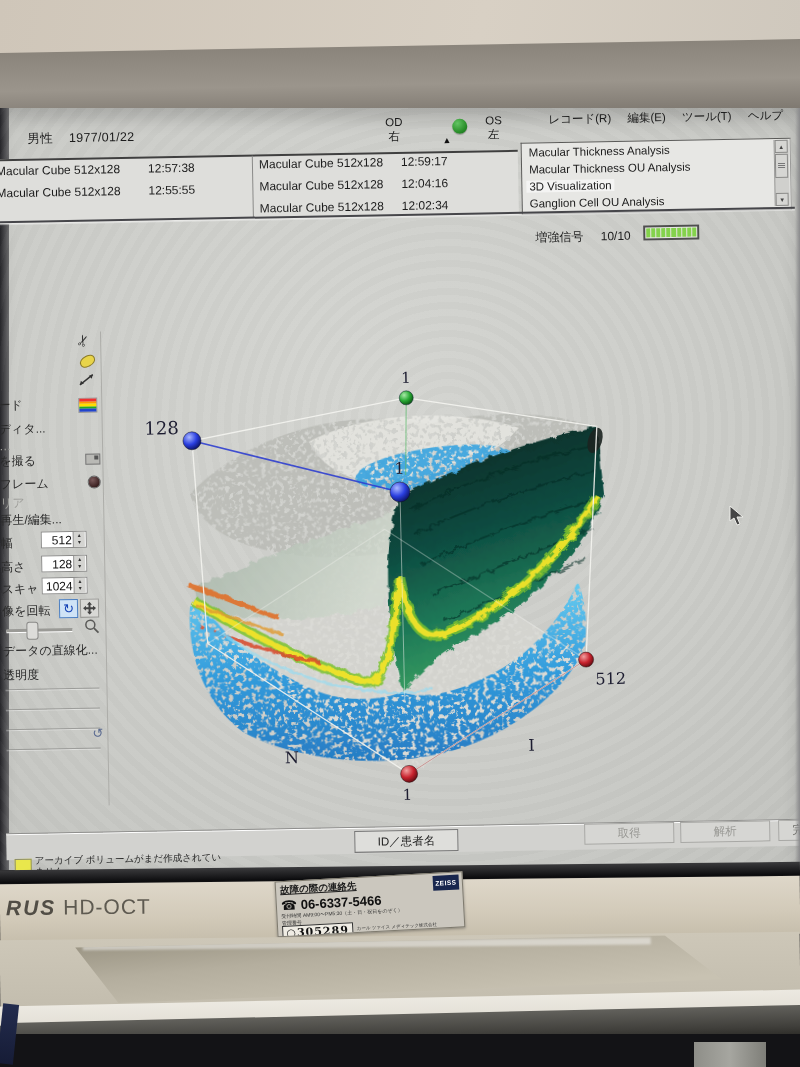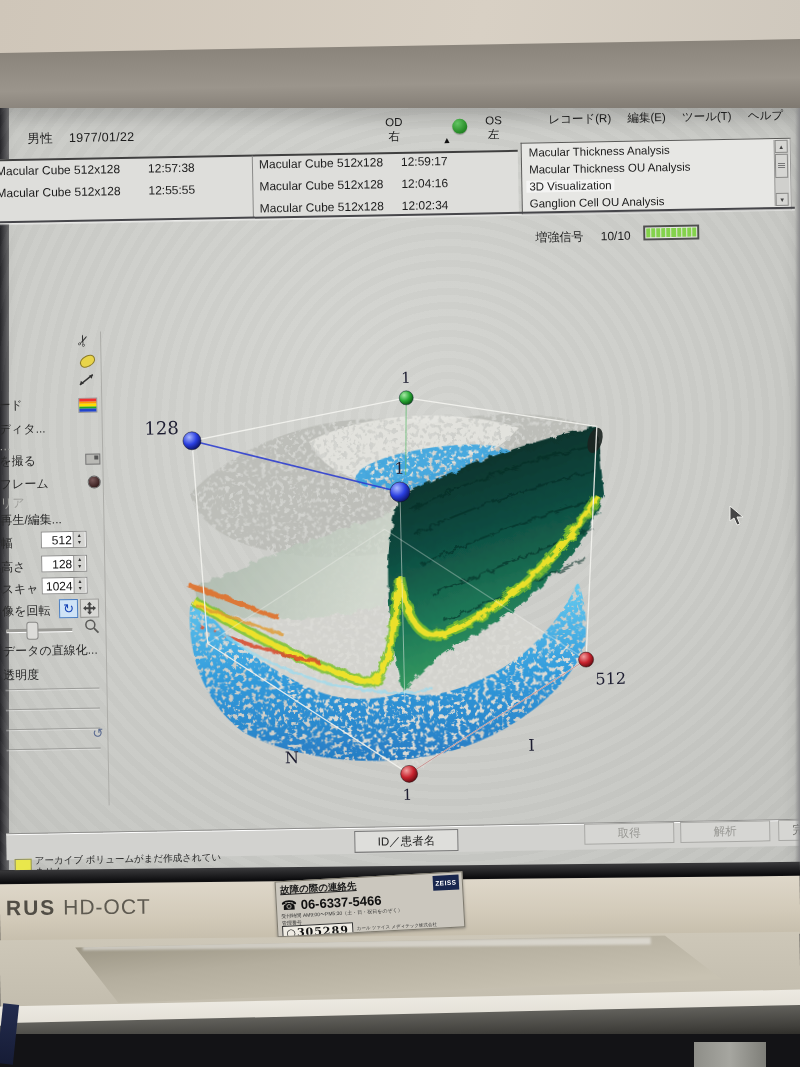--- a/index.html
+++ b/index.html
@@ -76,21 +76,21 @@
   .fbar{left:0;top:718px;width:800px;height:26px;background:#d2d2cf;border-top:1px solid #8f8f8d;box-shadow:inset 0 1px 0 #fff;}
   .btn{position:absolute;box-sizing:border-box;text-align:center;font-size:11.5px;}
   .idbtn{left:348px;top:722px;width:104px;height:22px;background:#dededb;border:1px solid #777;color:#222;line-height:20px;}
   .gbtn{top:719px;width:90px;height:21px;background:#d6d6d3;border:1px solid #a8a8a5;color:#989894;line-height:19px;}
   .note-sw{left:8px;top:744px;width:15px;height:13px;background:#e9e74c;border:1px solid #8f8f6a;}
   .note-tx{left:28px;top:741px;font-size:9.5px;line-height:10.5px;color:#2a2a2a;}
   
   .bezel-bot{left:0;top:866px;width:800px;height:18px;background:linear-gradient(#3a3a3c,#0c0c0e 70%,#1c1c1e);transform:rotate(-.6deg);}
   .front{left:0;top:880px;width:800px;height:58px;background:linear-gradient(#ded7c9,#d2cab9 60%,#c6beac);transform:rotate(-.6deg);}
   .model{left:6px;top:12px;color:#5e5a51;font-size:21px;letter-spacing:1px;}
-  .model b{letter-spacing:2px;color:#514d45;}
+  .model b{letter-spacing:2px;color:#514d45;font-style:italic;}
   .sticker{left:276px;top:-4px;width:188px;height:56px;background:#cbc7be;border:1px solid #7e7a6e;
     transform:rotate(-2.5deg);box-shadow:0 1px 3px rgba(0,0,0,.35);box-sizing:border-box;padding:2px 4px;overflow:hidden;}
   .st-title{font-size:9.5px;font-weight:bold;color:#1c1c1c;text-decoration:underline;}
   .st-phone{font-size:13px;font-weight:bold;color:#111;margin-top:1px;}
   .st-hours{font-size:5px;color:#333;}
   .st-row{display:flex;align-items:flex-end;gap:4px;margin-top:1px;}
   .st-serlab{font-size:5px;color:#333;}
   .serial{background:#efece4;border:1px solid #333;font-family:"DejaVu Serif","Liberation Serif",serif;
     font-size:11px;font-weight:bold;color:#111;padding:0 3px;letter-spacing:1px;}
   .st-co{font-size:4.5px;color:#333;line-height:5.5px;}

